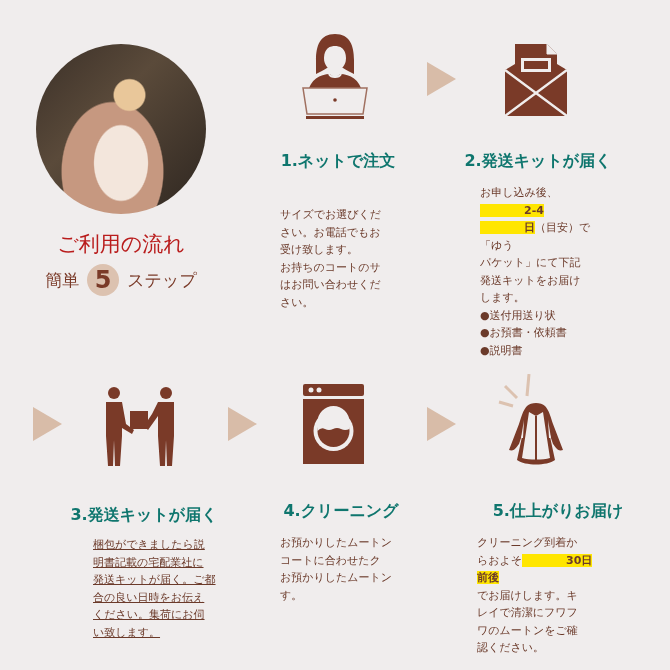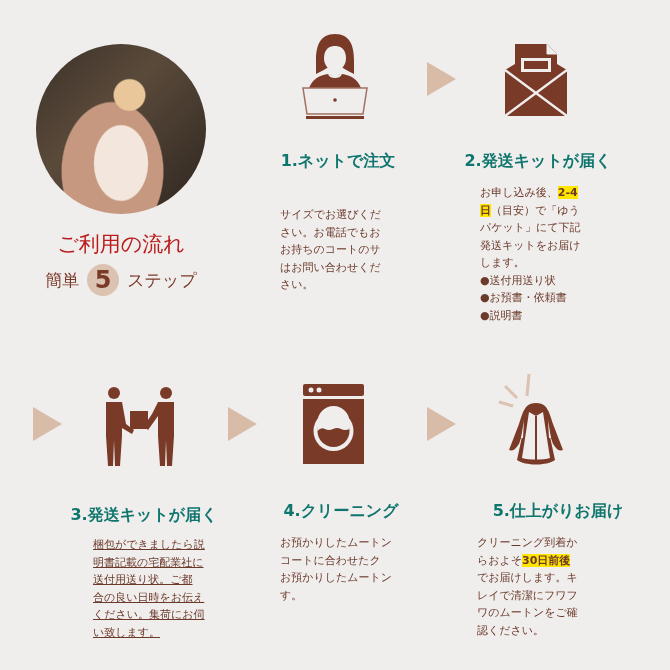--- a/index.html
+++ b/index.html
@@ -9,21 +9,21 @@
     background: radial-gradient(circle at 55% 30%, #e9c79a 0 10%, transparent 11%),
                 radial-gradient(ellipse at 50% 70%, #f3e6dc 0 22%, transparent 23%),
                 radial-gradient(ellipse at 45% 75%, #c69880 0 38%, transparent 39%),
                 linear-gradient(135deg, #3b3028 0%, #5a4a3a 40%, #2e2620 100%); }
   .intro-title { left: 0; width: 242px; top: 230px; text-align: center; font-size: 21px; color: #b91c1c; }
   .intro-sub { left: 0; width: 242px; top: 264px; display: flex; justify-content: center; align-items: center; font-size: 17px; color: #7a3a28; gap: 8px; }
   .circle5 { width: 32px; height: 32px; border-radius: 50%; background: #dcc2b0; color: #7a3a28; font-weight: bold; font-size: 24px; display: flex; align-items: center; justify-content: center; }
   .arrow { width: 0; height: 0; border-top: 17px solid transparent; border-bottom: 17px solid transparent; border-left: 29px solid #d8bca8; }
   .step-title { font-weight: bold; font-size: 16px; color: #0f766e; text-align: center; white-space: nowrap; }
   .step-text { font-size: 11px; line-height: 17.5px; color: #6b3a2a; }
-  .hl { background: #ffe600; font-weight: bold; }
+  .hl { background: #ffe600; font-weight: bold; padding-left: 44px; }
   svg { display: block; }
 </style>
 </head>
 <body>
 
 <div class="abs photo"></div>
 <div class="abs intro-title">ご利用の流れ</div>
 <div class="abs intro-sub">
   <span>簡単</span>
   <span class="circle5">5</span>
@@ -39,20 +39,21 @@
     <path d="M29 44 C31 48 39 48 41 44" stroke="#f0eded" stroke-width="2" fill="none"></path>
     <path d="M3 58 L67 58 L63 84 L7 84Z" fill="#f0eded" stroke="#a07060" stroke-width="1.5"></path>
     <circle cx="35" cy="70" r="1.8" fill="#7a3a28"></circle>
     <rect x="6" y="86" width="58" height="3" fill="#7a3a28"></rect>
   </svg>
 </div>
 <div class="abs step-title" style="left:258px;width:160px;top:151px;">1.ネットで注文</div>
 <div class="abs step-text" style="left:280px;top:184px;width:120px;margin-top:22px;">
   <div>サイズでお選びくだ</div>
   <div>さい。お電話でもお</div>
+  <div>受け致します。</div>
   <div>お持ちのコートのサ</div>
   <div>はお問い合わせくだ</div>
   <div>さい。</div>
 </div>
 
 <div class="abs arrow" style="left:427px;top:62px;"></div>
 
 <div class="abs" style="left:505px;top:44px;">
   <svg width="62" height="72" viewBox="0 0 62 72">
     <path d="M10 0 L42 0 L52 10 L52 40 L10 40Z" fill="#7a3a28"></path>
@@ -84,21 +85,21 @@
     <circle cx="62" cy="7" r="6" fill="#7a3a28"></circle>
     <path d="M2 16 L18 16 L22 38 L30 44 L28 48 L18 42 L18 50 L16 80 L11 80 L10 54 L9 80 L4 80 L2 50Z" fill="#7a3a28"></path>
     <rect x="26" y="25" width="18" height="18" fill="#7a3a28"></rect>
     <path d="M70 16 L54 16 L48 28 L40 40 L44 44 L54 30 L54 50 L56 80 L61 80 L62 54 L63 80 L68 80 L70 50Z" fill="#7a3a28"></path>
   </svg>
 </div>
 <div class="abs step-title" style="left:58px;width:172px;top:505px;">3.発送キットが届く</div>
 <div class="abs step-text" style="left:93px;top:536px;width:130px;text-decoration:underline;">
   <div>梱包ができましたら説</div>
   <div>明書記載の宅配業社に</div>
-  <div>送付用送り状。ご都</div>
+  <div>発送キットが届く。ご都</div>
   <div>合の良い日時をお伝え</div>
   <div>ください。集荷にお伺</div>
   <div>い致します。</div>
 </div>
 
 <div class="abs arrow" style="left:228px;top:407px;"></div>
 
 <div class="abs" style="left:303px;top:384px;">
   <svg width="61" height="80" viewBox="0 0 61 80">
     <rect x="0" y="0" width="61" height="12" rx="2" fill="#7a3a28"></rect>

